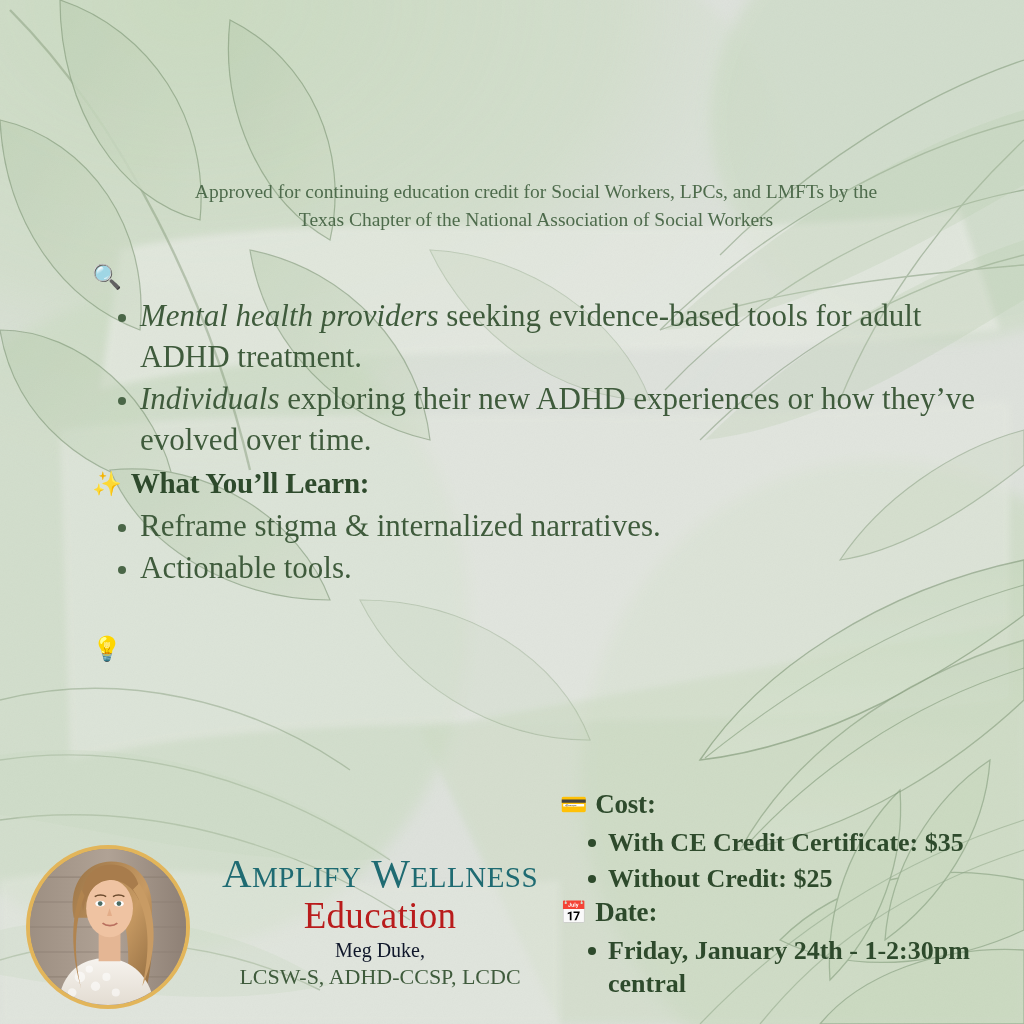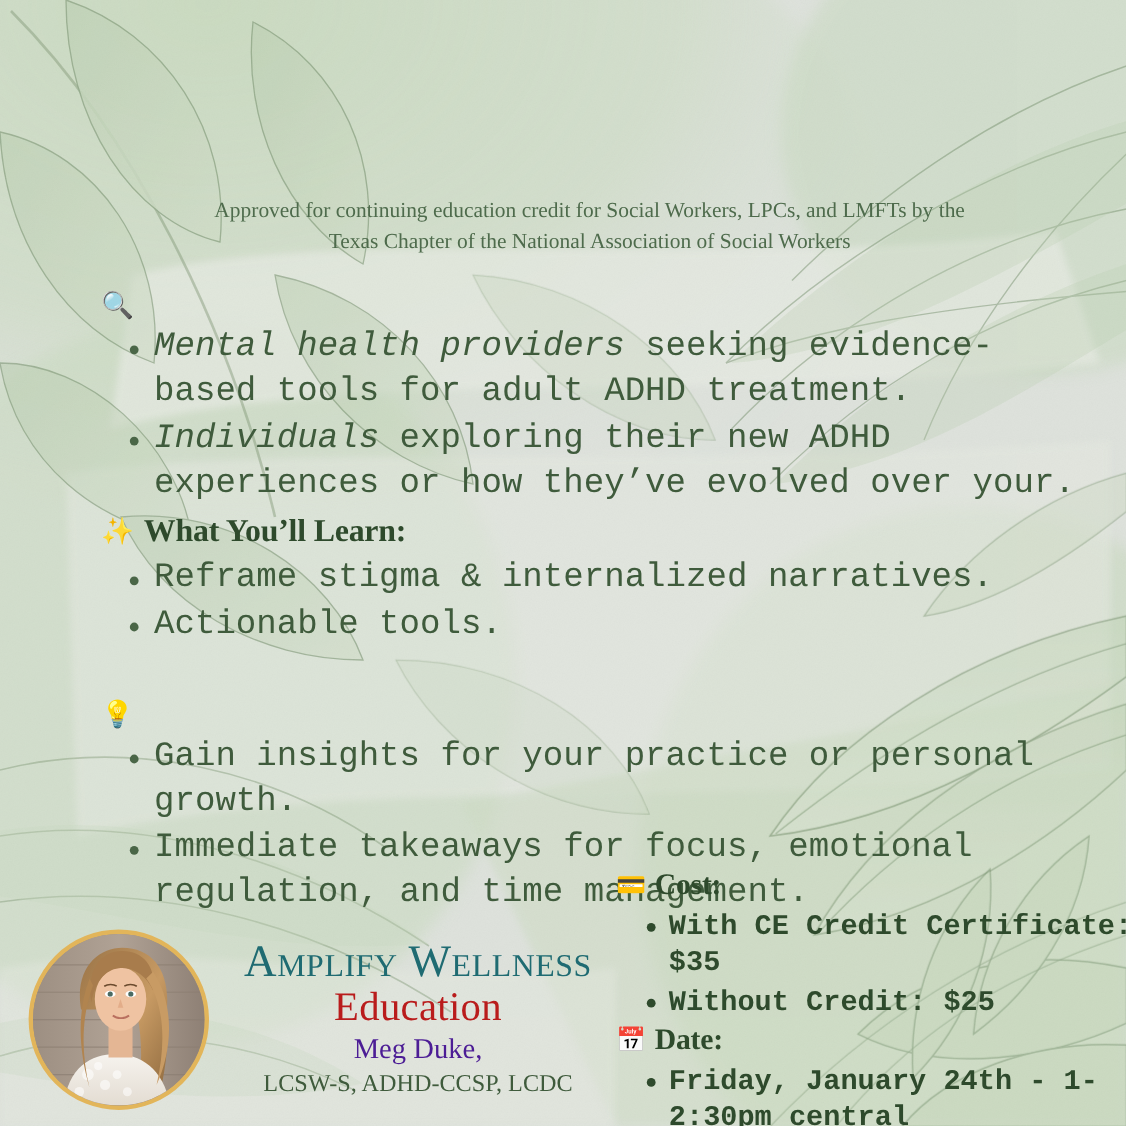--- a/index.html
+++ b/index.html
@@ -62,21 +62,20 @@
   .sec-head-text { white-space:nowrap; }
 
   ul.bul { list-style:none; margin-top:6px; }
   ul.bul > li {
     position:relative;
     padding-left:48px;
     font-size:31px;
     line-height:1.32;
     color:#3f5b3c;
     margin-bottom:1px;
-    font-family:Liberation Mono, monospace;
   }
   ul.bul > li::before {
     content:"";
     position:absolute;
     left:26px; top:18px;
     width:8px; height:8px;
     border-radius:50%;
     background:#4a6647;
   }
   ul.bul em { font-style:italic; }
@@ -129,22 +128,22 @@
     white-space:nowrap;
   }
   .logo-l2 {
     color:#b91c1c;
     font-weight:normal;
     font-size:37px;
     line-height:1.12;
     letter-spacing:0.3px;
   }
   .logo-name {
-    color:#4c1d95;
-    font-size:26px;
+    color:#0f172a;
+    font-size:20px;
     line-height:1.26;
     margin-top:2px;
   }
   .logo-creds {
     color:#3f5b3c;
     font-size:22px;
     line-height:1.26;
     white-space:nowrap;
   }
 </style>
@@ -265,43 +264,39 @@
 
 
   <div class="subtitle">Approved for continuing education credit for Social Workers, LPCs, and LMFTs by the Texas Chapter of the National Association of Social Workers</div>
 
   <div class="section" style="top:266px;">
     <div class="sec-head">
       <span class="sec-emoji">🔍</span>
     </div>
     <ul class="bul">
       <li><em>Mental health providers</em><span> seeking evidence-based tools for adult ADHD treatment.</span></li>
-      <li><em>Individuals</em><span> exploring their new ADHD experiences or how they’ve evolved over your.</span></li>
+      <li><em>Individuals</em><span> exploring their new ADHD experiences or how they’ve evolved over time.</span></li>
     </ul>
   </div>
 
   <div class="section" style="top:468px;">
     <div class="sec-head">
       <span class="sec-emoji">✨</span>
       <span class="sec-head-text">What You’ll Learn:</span>
     </div>
     <ul class="bul">
       <li><span>Reframe stigma &amp; internalized narratives.</span></li>
       <li><span>Actionable tools.</span></li>
     </ul>
   </div>
 
   <div class="section" style="top:638px;">
     <div class="sec-head">
       <span class="sec-emoji">💡</span>
     </div>
-    <ul class="bul">
-      <li><span>Gain insights for your practice or personal growth.</span></li>
-      <li><span>Immediate takeaways for focus, emotional regulation, and time management.</span></li>
-    </ul>
   </div>
 
   <div id="costblock">
     <div class="sec-head">
       <span class="sec-emoji">💳</span>
       <span class="sec-head-text">Cost:</span>
     </div>
     <ul class="bul">
       <li>With CE Credit Certificate: $35</li>
       <li>Without Credit: $25</li>

